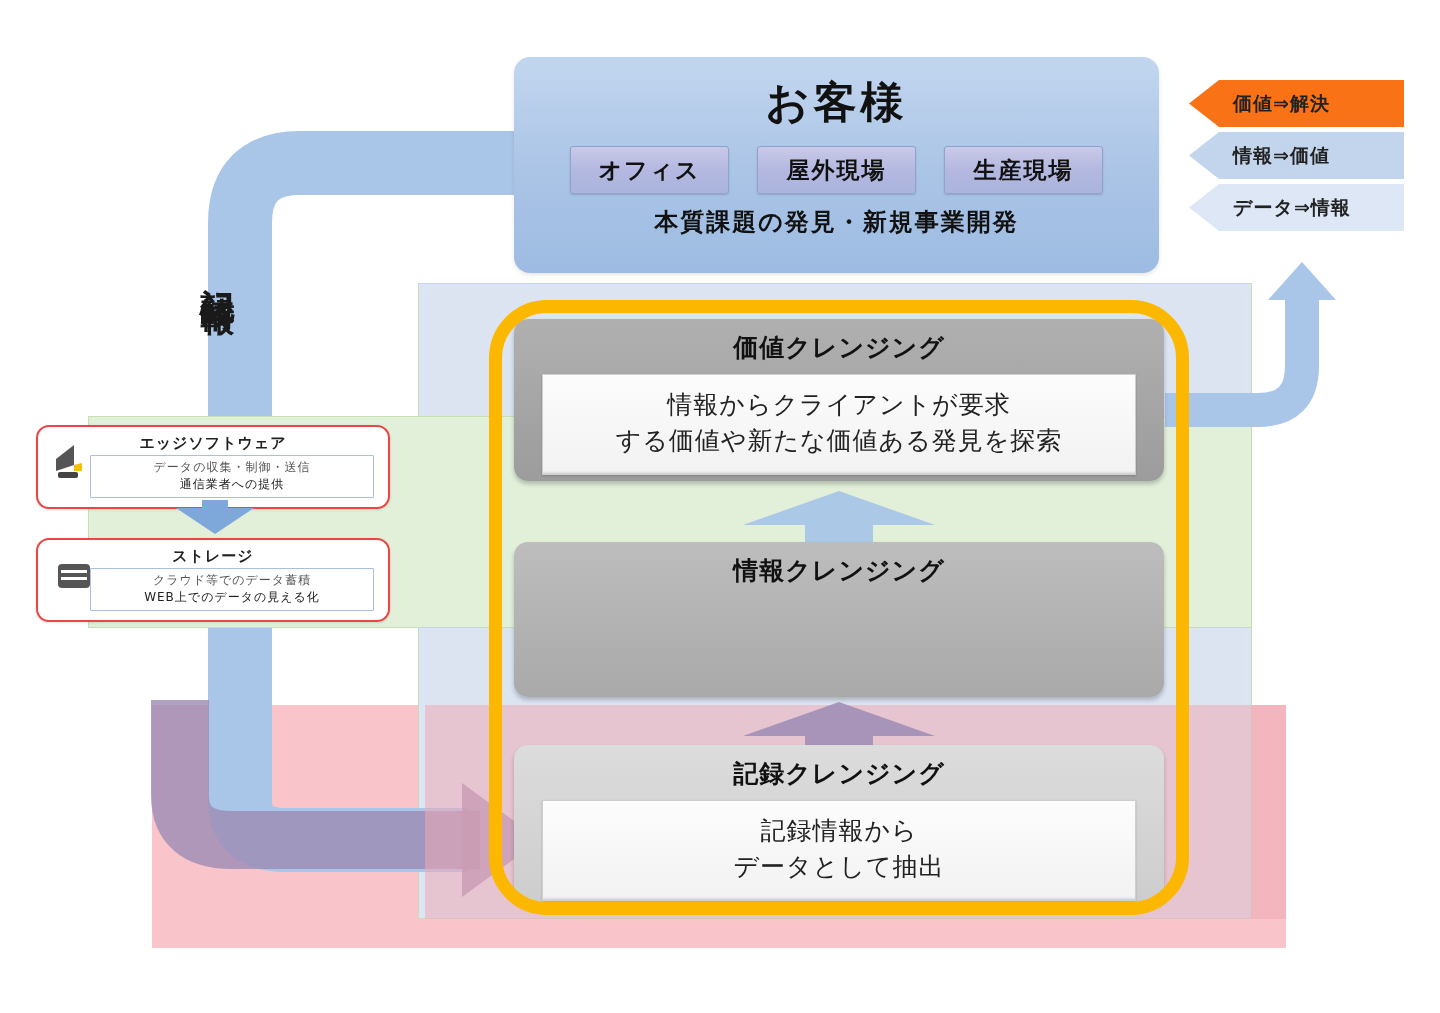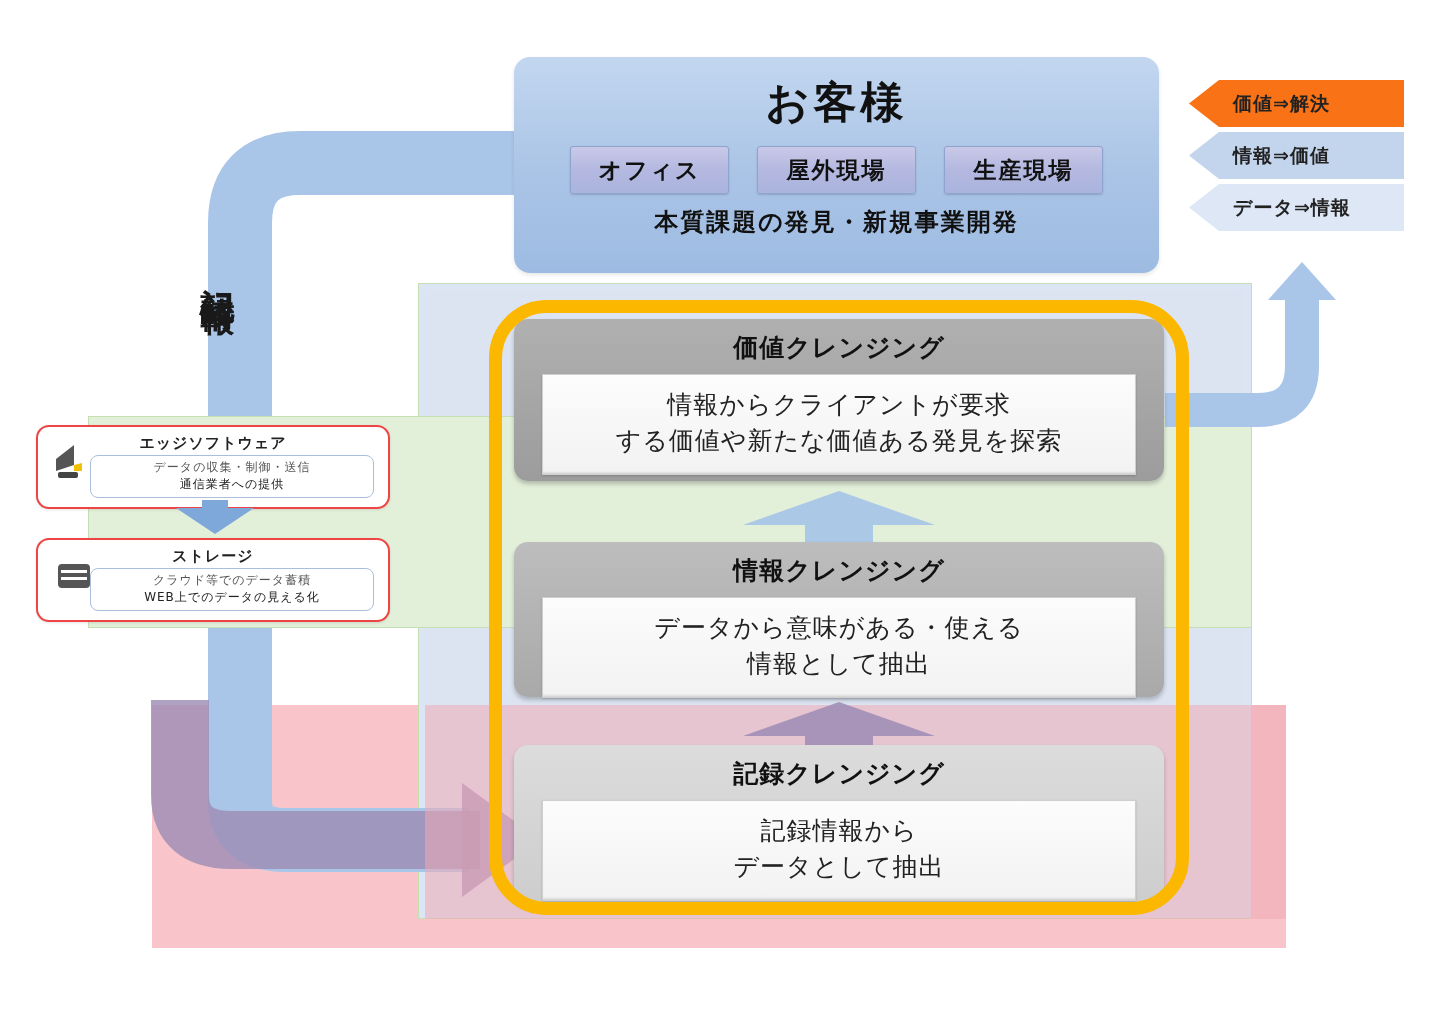--- a/index.html
+++ b/index.html
@@ -119,21 +119,21 @@
     background:#ffffff;border:2px solid #ef4444;border-radius:13px;
     box-shadow:0 1px 3px rgba(0,0,0,.10);
   }
   #left-box-0{top:425px;height:80px;}
   #left-box-1{top:538px;height:80px;}
   .lb-title{
     font-size:15px;font-weight:bold;color:#222;text-align:center;
     letter-spacing:1px;padding-top:7px;
   }
   .lb-detail{
-    margin:2px 14px 0 52px;border:1px solid #a9bfdd;border-radius:8px;
+    margin:2px 14px 0 52px;border:1px solid #a9bfdd;border-radius:1px;
     padding:3px 2px 4px 2px;text-align:center;
   }
   .lb-l1{font-size:12px;color:#555;letter-spacing:1px;}
   .lb-l2{font-size:12px;font-weight:normal;color:#222;letter-spacing:1px;}
   .lb-icon{position:absolute;left:14px;top:14px;width:44px;height:44px;}
 
   
   #vlabel{
     position:absolute;left:197px;top:262px;width:44px;
     writing-mode:vertical-rl;text-orientation:upright;
@@ -199,24 +199,20 @@
   <div class="cleanse" id="cleanse-0">
     <div class="cleanse-title">価値クレンジング</div>
     <div class="cleanse-body">
       <div>情報からクライアントが要求</div>
       <div>する価値や新たな価値ある発見を探索</div>
     </div>
   </div>
 
   <div class="cleanse" id="cleanse-1">
     <div class="cleanse-title">情報クレンジング</div>
-    <div class="cleanse-body">
-      <div>データから意味がある・使える</div>
-      <div>情報として抽出</div>
-    </div>
   </div>
 
   <div class="cleanse" id="cleanse-2">
     <div class="cleanse-title">記録クレンジング</div>
     <div class="cleanse-body">
       <div>記録情報から</div>
       <div>データとして抽出</div>
     </div>
   </div>
 

